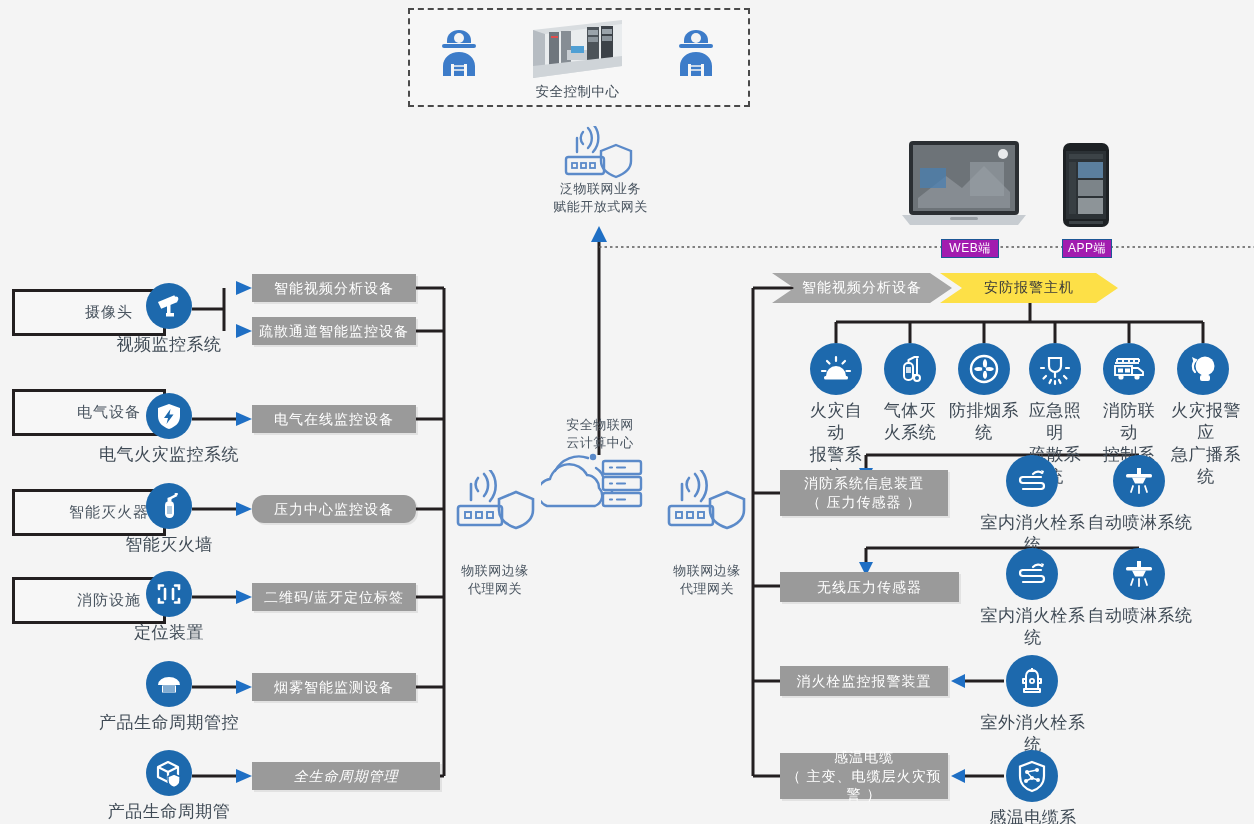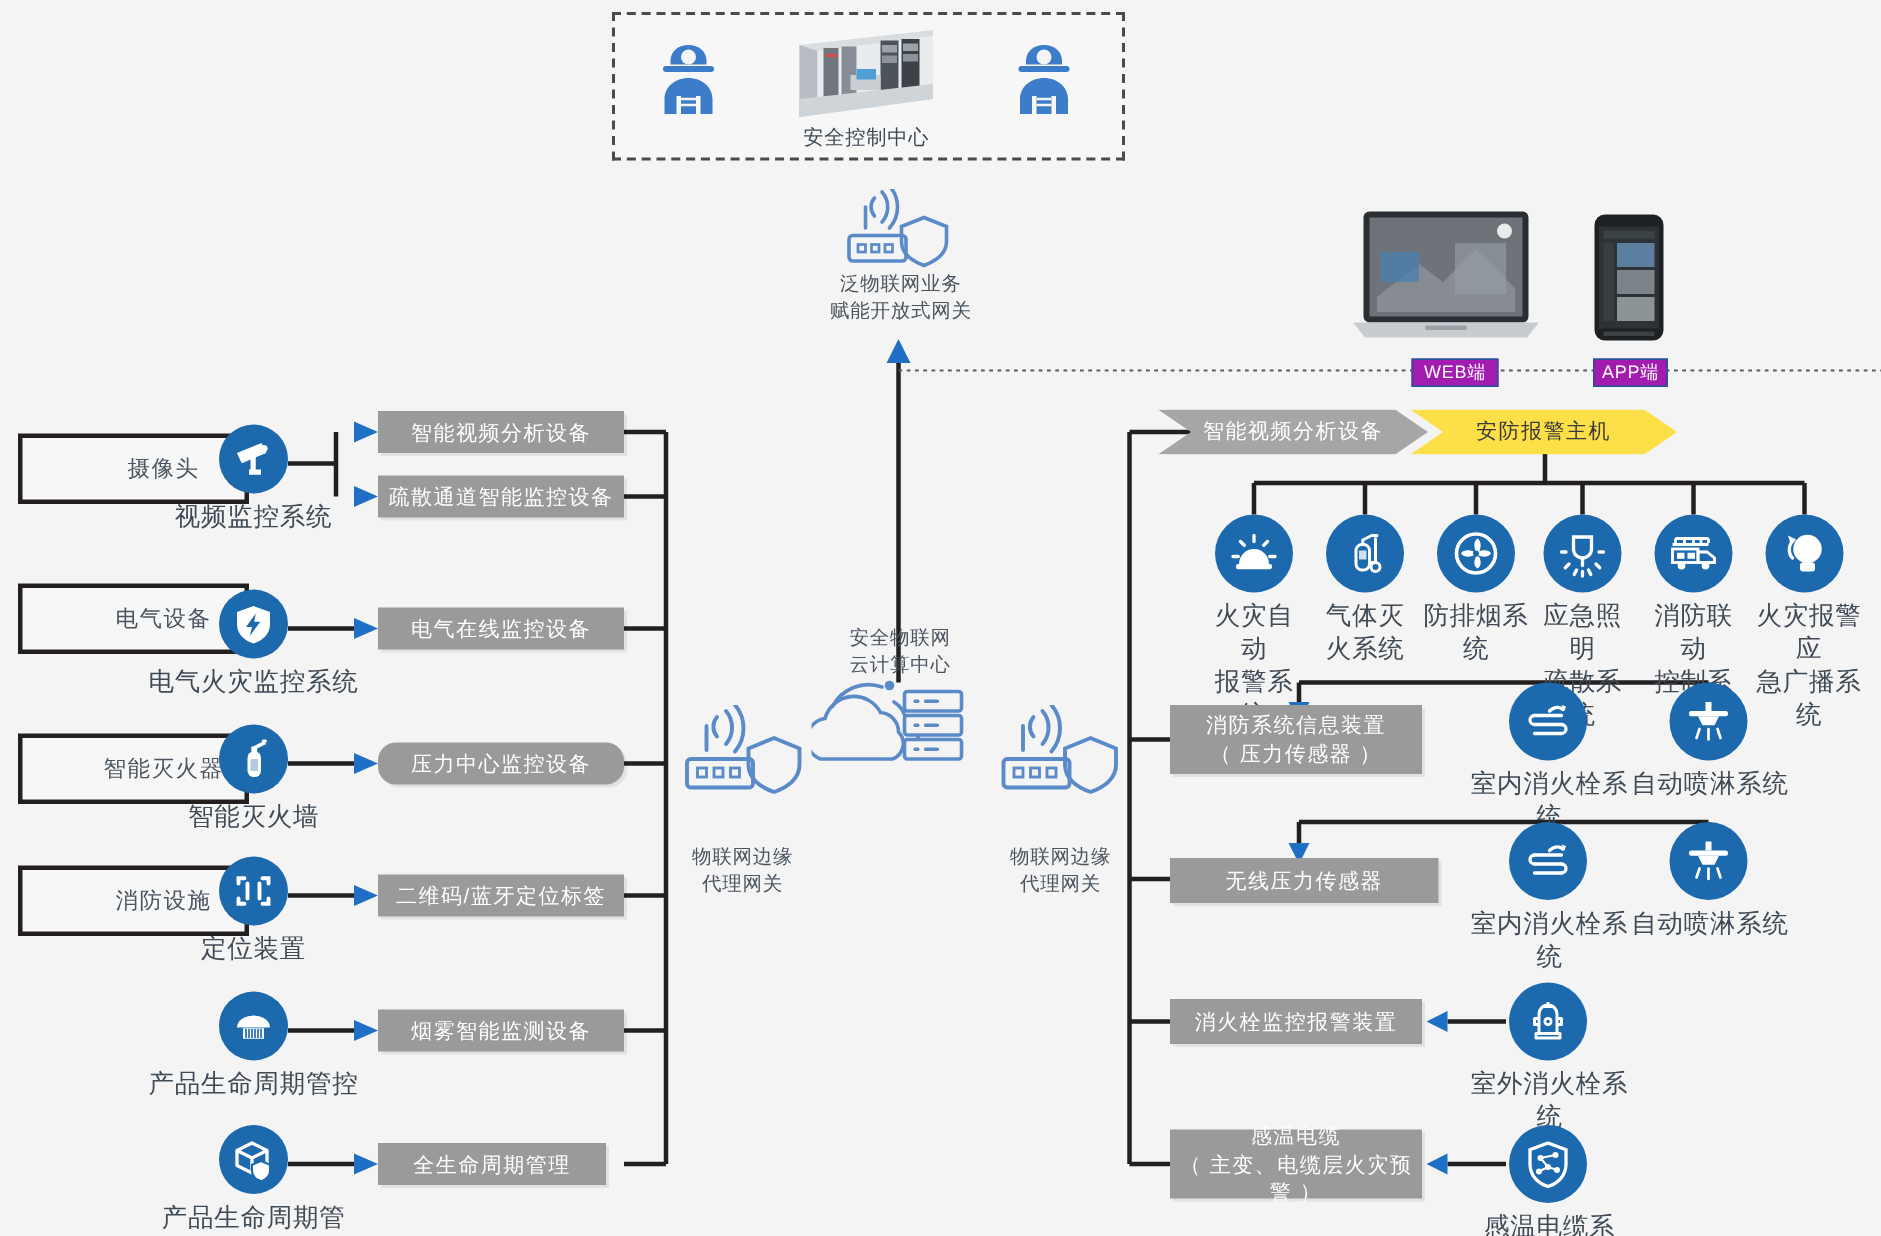--- a/index.html
+++ b/index.html
@@ -430,21 +430,21 @@
   </div>
   <div class="graybox" style="left:252px;top:495px;width:164px;height:28px;border-radius:12px;">
     <span>压力中心监控设备</span>
   </div>
   <div class="graybox" style="left:252px;top:583px;width:164px;height:28px;">
     <span>二维码/蓝牙定位标签</span>
   </div>
   <div class="graybox" style="left:252px;top:673px;width:164px;height:28px;">
     <span>烟雾智能监测设备</span>
   </div>
-  <div class="graybox" style="left:252px;top:762px;width:152px;height:28px;">
+  <div class="graybox" style="left:252px;top:762px;width:188px;height:28px;font-style:italic;">
     <span>全生命周期管理</span>
   </div>
 
   <div class="laptop" style="left:900px;top:138px;width:128px;height:94px;">
     <svg width="128" height="94" viewBox="0 0 128 94">
       <rect x="9" y="3" width="110" height="74" rx="4" fill="#2b2f33"></rect>
       <rect x="13" y="7" width="102" height="66" fill="#6d7378"></rect>
       <polygon points="18,60 46,38 62,50 84,28 110,54 110,70 18,70" fill="#868c92"></polygon>
       <rect x="20" y="30" width="26" height="20" fill="#4a7fb0" opacity=".75"></rect>
       <rect x="70" y="24" width="34" height="34" fill="#9aa0a6" opacity=".6"></rect>

